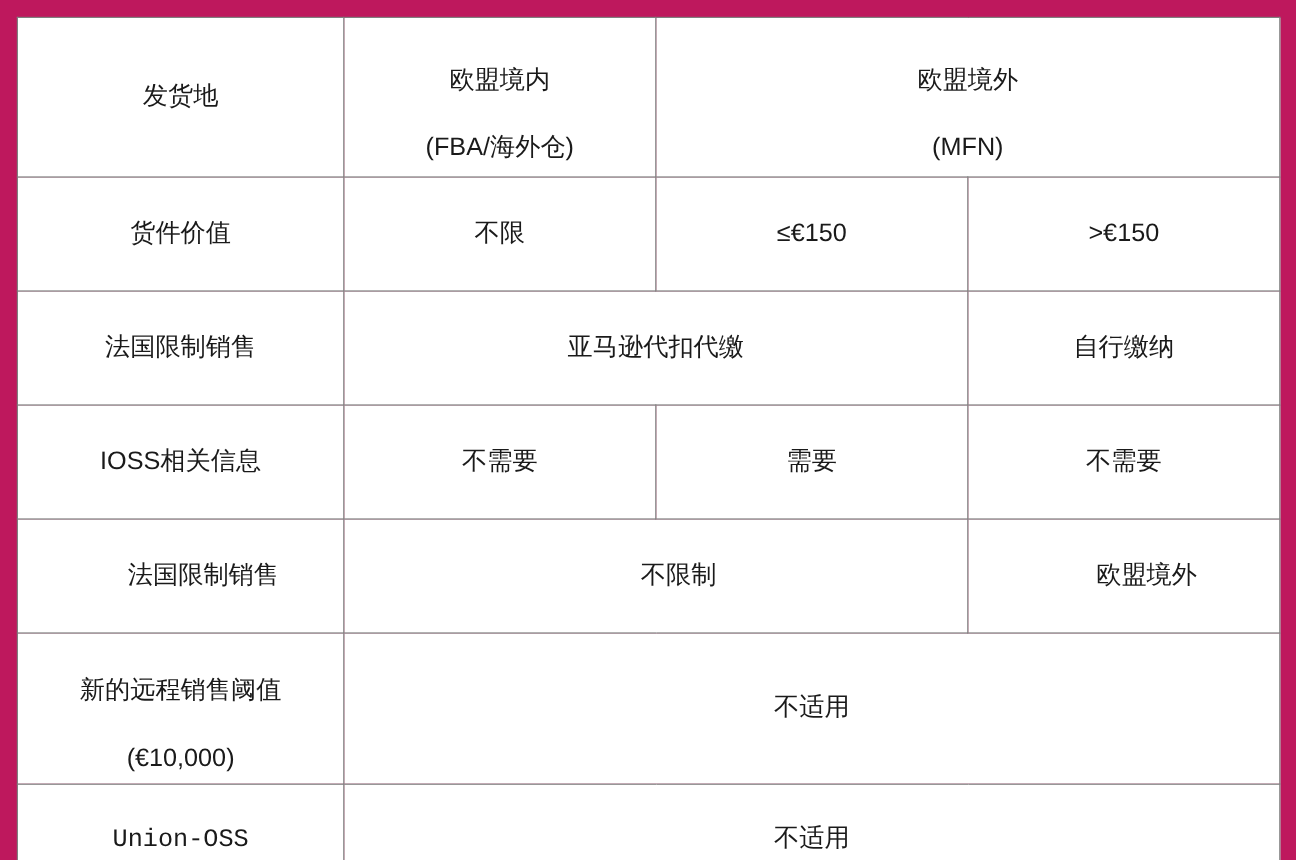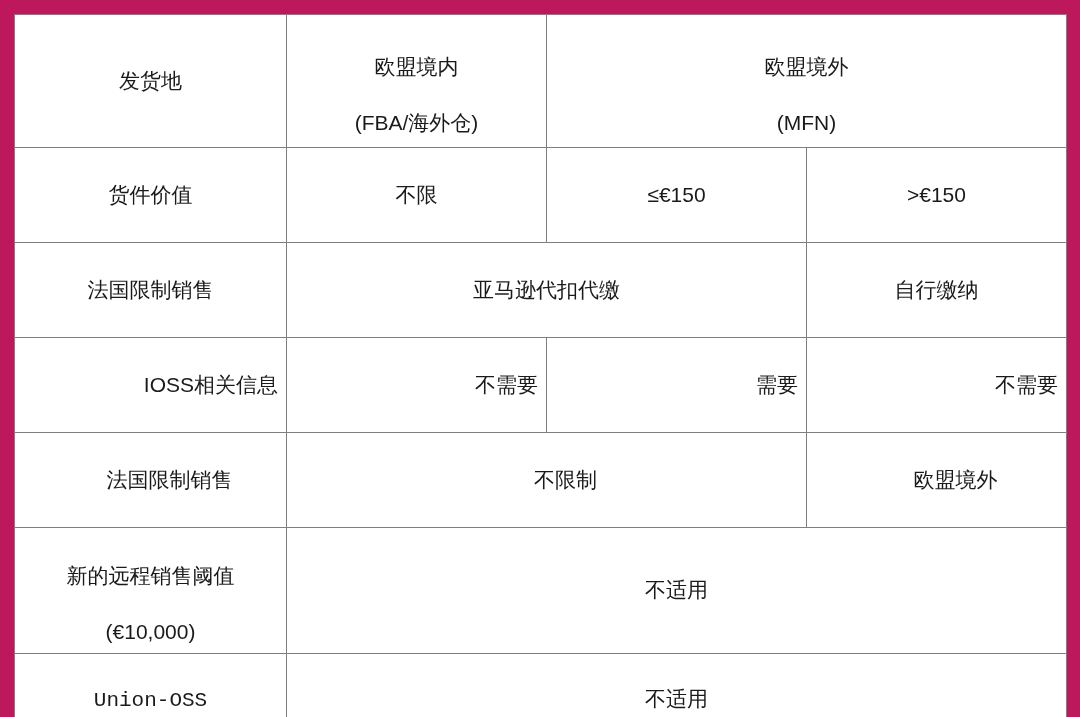--- a/index.html
+++ b/index.html
@@ -41,21 +41,21 @@
   
   col.c1 { width: 272px; }
   col.c2 { width: 260px; }
   col.c3 { width: 260px; }
   col.c4 { width: 260px; }
 
   
   tr.r-head td { height: 120px; }
   tr.r-2 td { height: 82px; }
   tr.r-3 td { height: 82px; }
-  tr.r-4 td { height: 82px; text-align: right; }
+  tr.r-4 td { height: 82px; }
   tr.r-5 td { height: 82px; padding-left: 46px; }
   tr.r-6 td { height: 82px; }
   tr.r-7 td { height: 82px; font-family: Liberation Mono, monospace; }
 
   td.label {
     background: #dce9f7;
     font-size: 21px;
     color: #1a1a1a;
   }
   td.head-blue {

